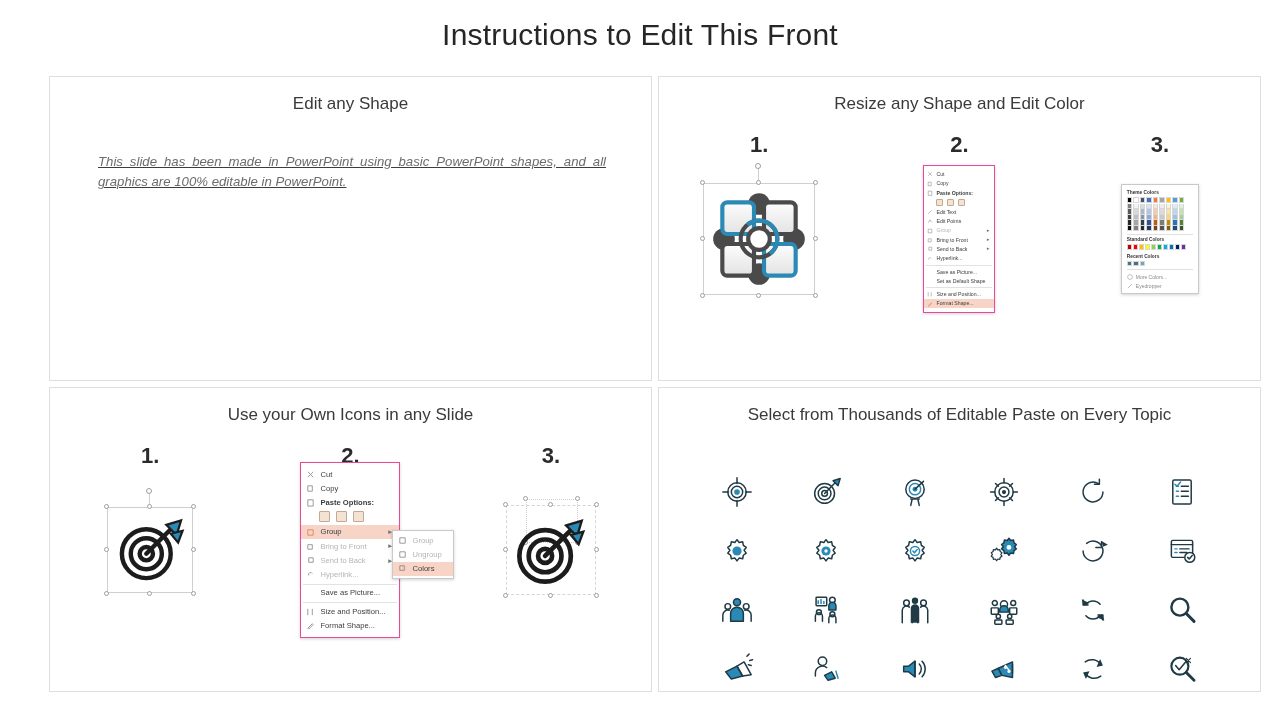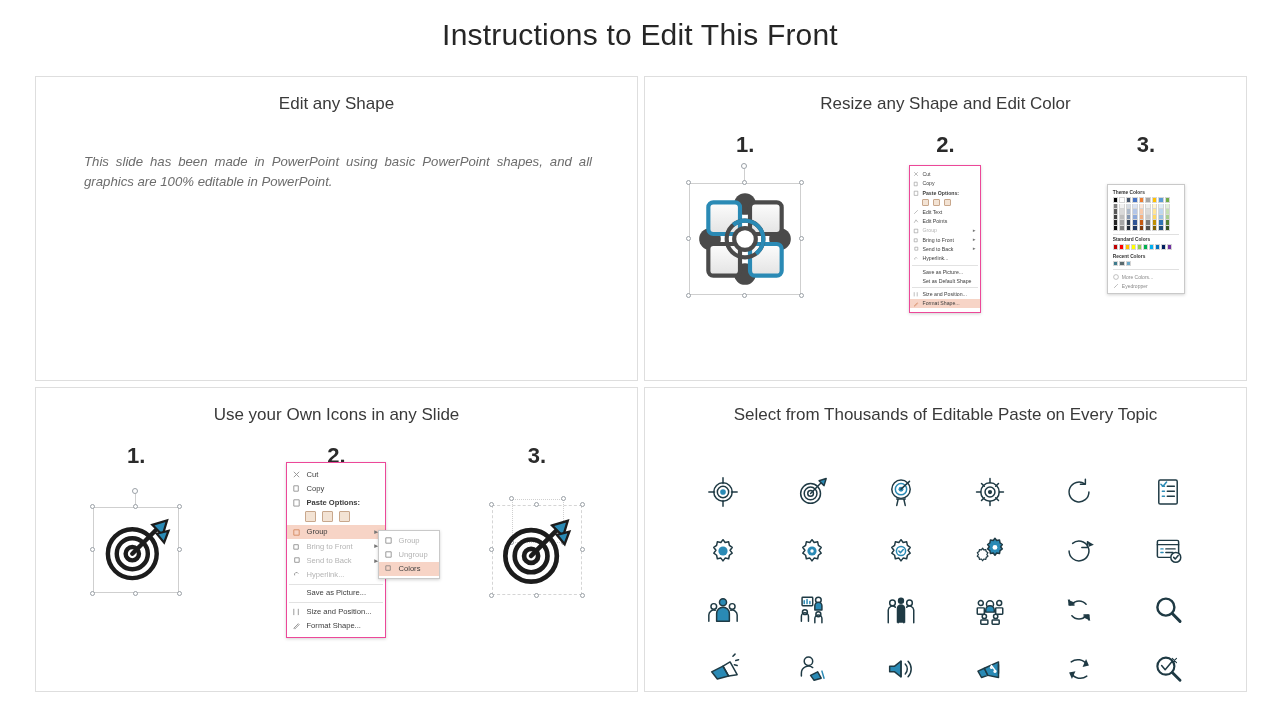--- a/index.html
+++ b/index.html
@@ -16,21 +16,21 @@
     text-align: center;
     font-size: 30px;
     font-weight: 400;
     color: #262626;
     padding-top: 18px;
     letter-spacing: .2px;
   }
 
   .grid {
     position: absolute;
-    left: 35px; top: 76px;
+    left: 49px; top: 76px;
     width: 1220px; height: 620px;
     display: grid;
     grid-template-columns: 603px 603px;
     grid-template-rows: 305px 305px;
     gap: 6px;
   }
   .panel {
     border: 1px solid #dedede;
     background: #fff;
     position: relative;
@@ -45,21 +45,21 @@
   }
   .panel-sub {
     text-align: center;
     font-size: 11.5px;
     font-style: italic;
     color: #4a4a4a;
     margin-top: 3px;
   }
 
   
-  .copy-wrap { padding: 38px 45px 0 48px; }
+  .copy-wrap { padding: 38px 45px 0 48px; text-decoration: underline; }
   .copy {
     font-style: italic;
     font-size: 13.2px;
     line-height: 1.55;
     color: #6c6c6c;
     text-align: justify;
     margin-bottom: 26px;
   }
 
   

